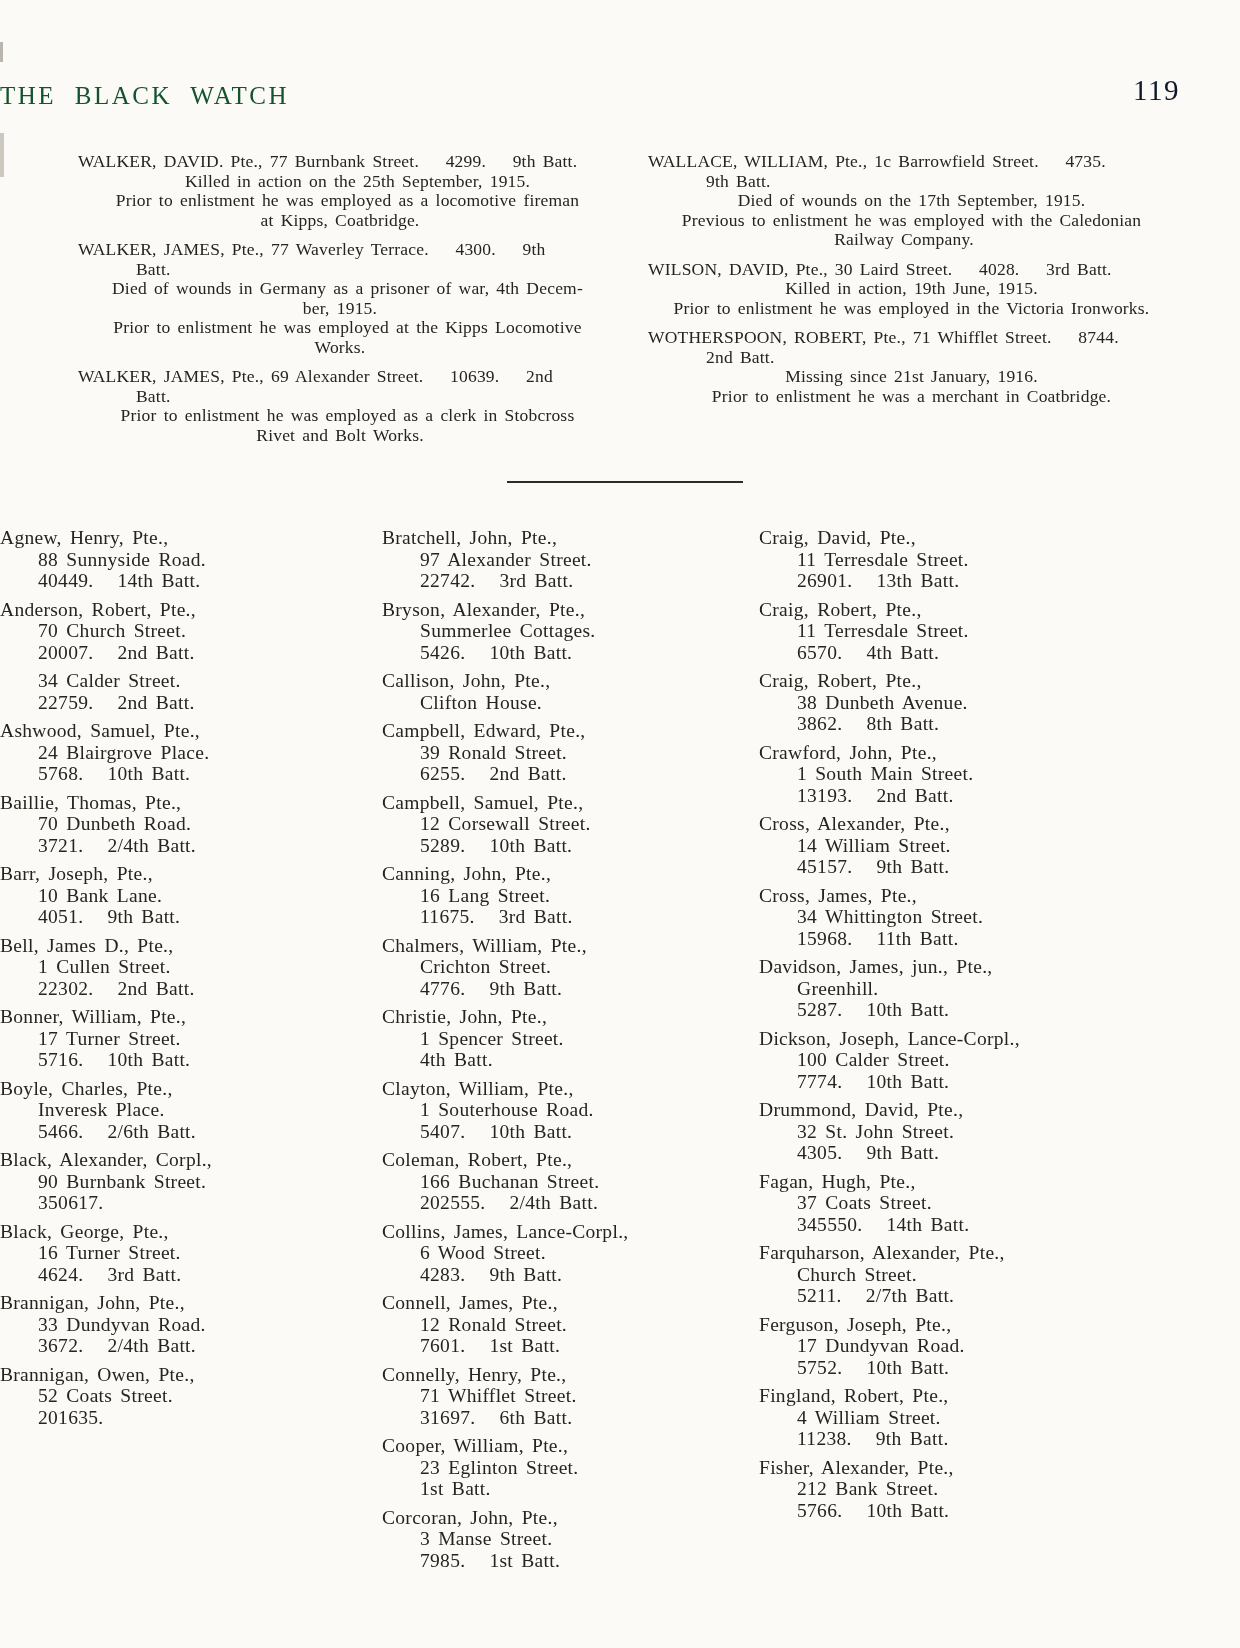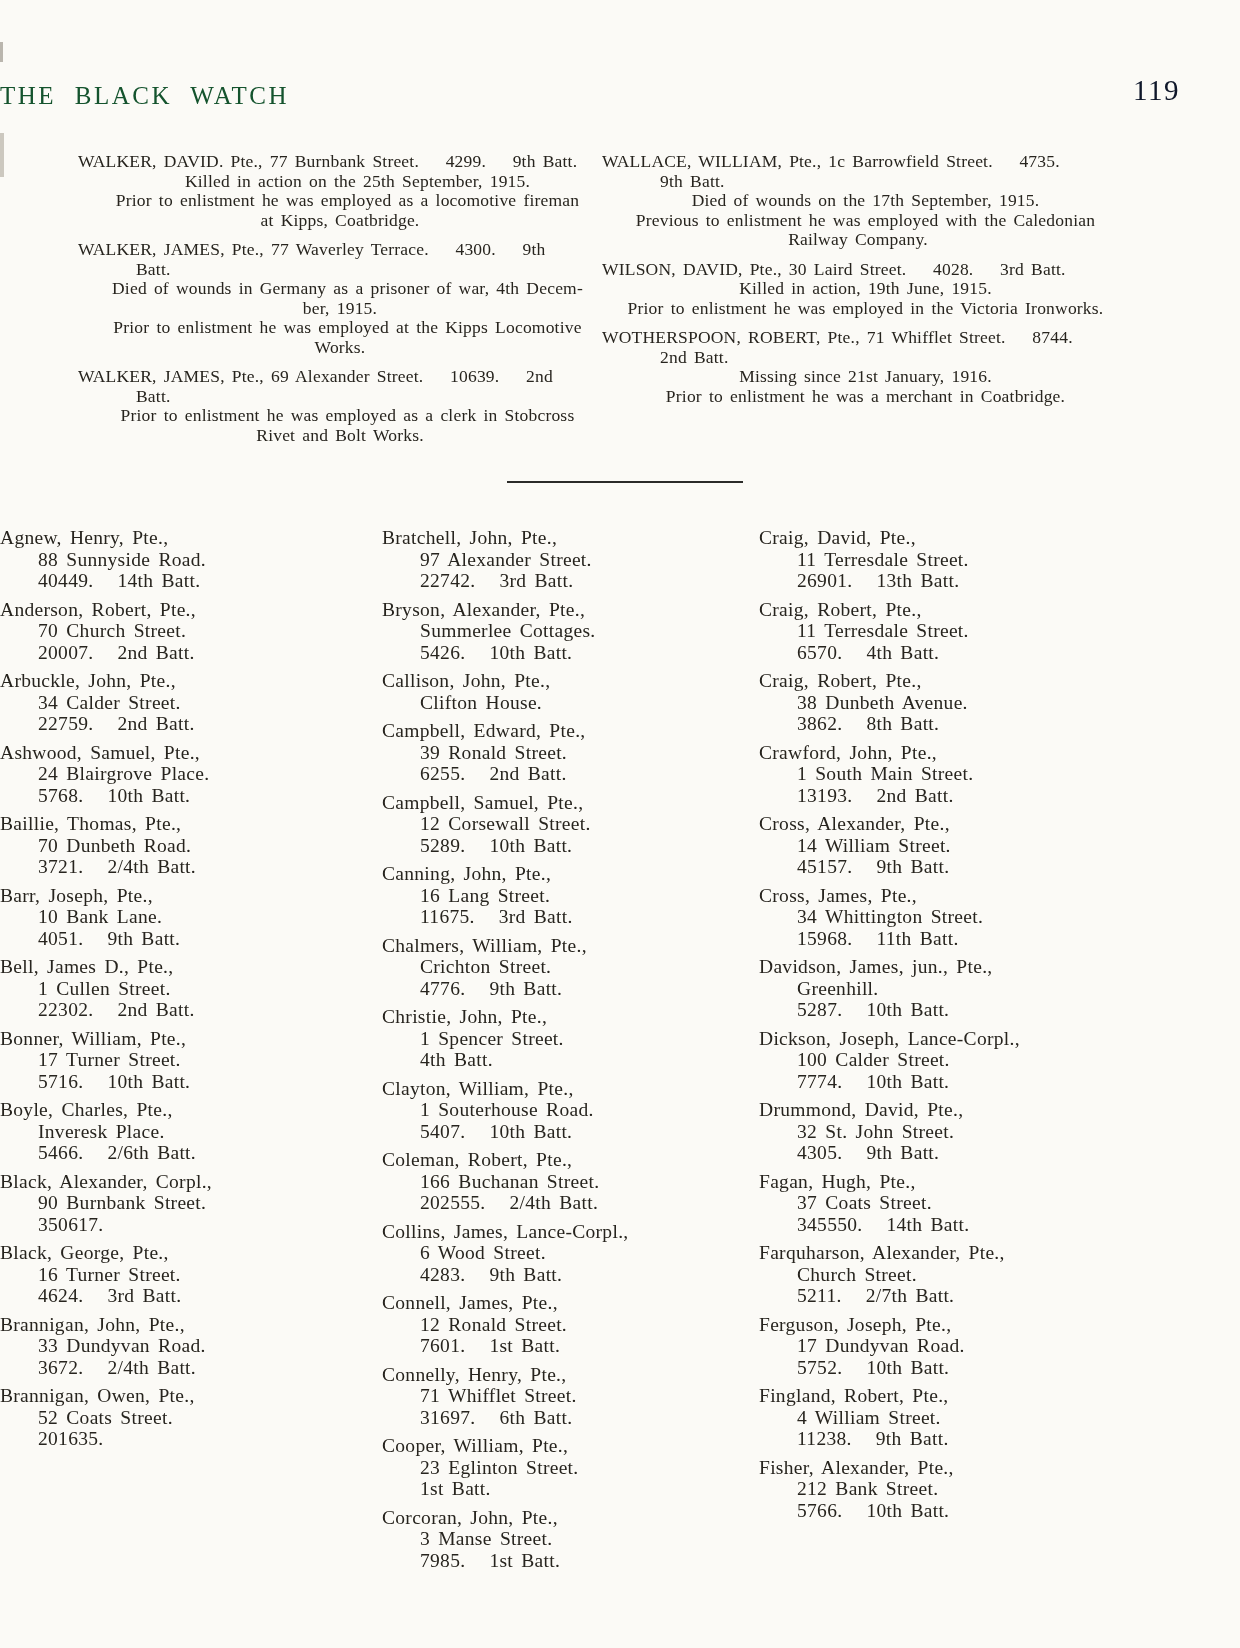--- a/index.html
+++ b/index.html
@@ -21,20 +21,21 @@
   }
   .pageno{
     position:absolute;right:60px;top:-8px;
     font-size:29px;letter-spacing:1.5px;color:#0f172a;
   }
   
   .roll{
     display:flex;
     margin-top:38px;
     padding-left:78px;padding-right:80px;
+    gap:46px;
     font-size:17.5px;line-height:19.5px;
   }
   .roll-col-left{width:524px;flex:0 0 auto;}
   .roll-col-right{width:512px;flex:0 0 auto;}
   .roll-entry{margin-bottom:10px;}
   .head-line{letter-spacing:0.2px;word-spacing:2.5px;}
   .head-line.cont{padding-left:58px;}
   .body-line{letter-spacing:0.2px;word-spacing:2.5px;text-align:center;}
   .ind-sm{padding-left:15px;}
   .ind-lg{padding-left:35px;}
@@ -125,21 +126,20 @@
         <div class="l-name">Agnew, Henry, Pte.,</div>
         <div class="l-detail">88 Sunnyside Road.</div>
         <div class="l-detail"><span class="l-num">40449.</span><span class="l-gap"></span><span class="l-batt">14th Batt.</span></div>
       </div>
       <div class="list-entry">
         <div class="l-name">Anderson, Robert, Pte.,</div>
         <div class="l-detail">70 Church Street.</div>
         <div class="l-detail"><span class="l-num">20007.</span><span class="l-gap"></span><span class="l-batt">2nd Batt.</span></div>
       </div>
       <div class="list-entry">
-        <div class="l-name">Arbuckle, John, Pte.,</div>
         <div class="l-detail">34 Calder Street.</div>
         <div class="l-detail"><span class="l-num">22759.</span><span class="l-gap"></span><span class="l-batt">2nd Batt.</span></div>
       </div>
       <div class="list-entry">
         <div class="l-name">Ashwood, Samuel, Pte.,</div>
         <div class="l-detail">24 Blairgrove Place.</div>
         <div class="l-detail"><span class="l-num">5768.</span><span class="l-gap"></span><span class="l-batt">10th Batt.</span></div>
       </div>
       <div class="list-entry">
         <div class="l-name">Baillie, Thomas, Pte.,</div>

